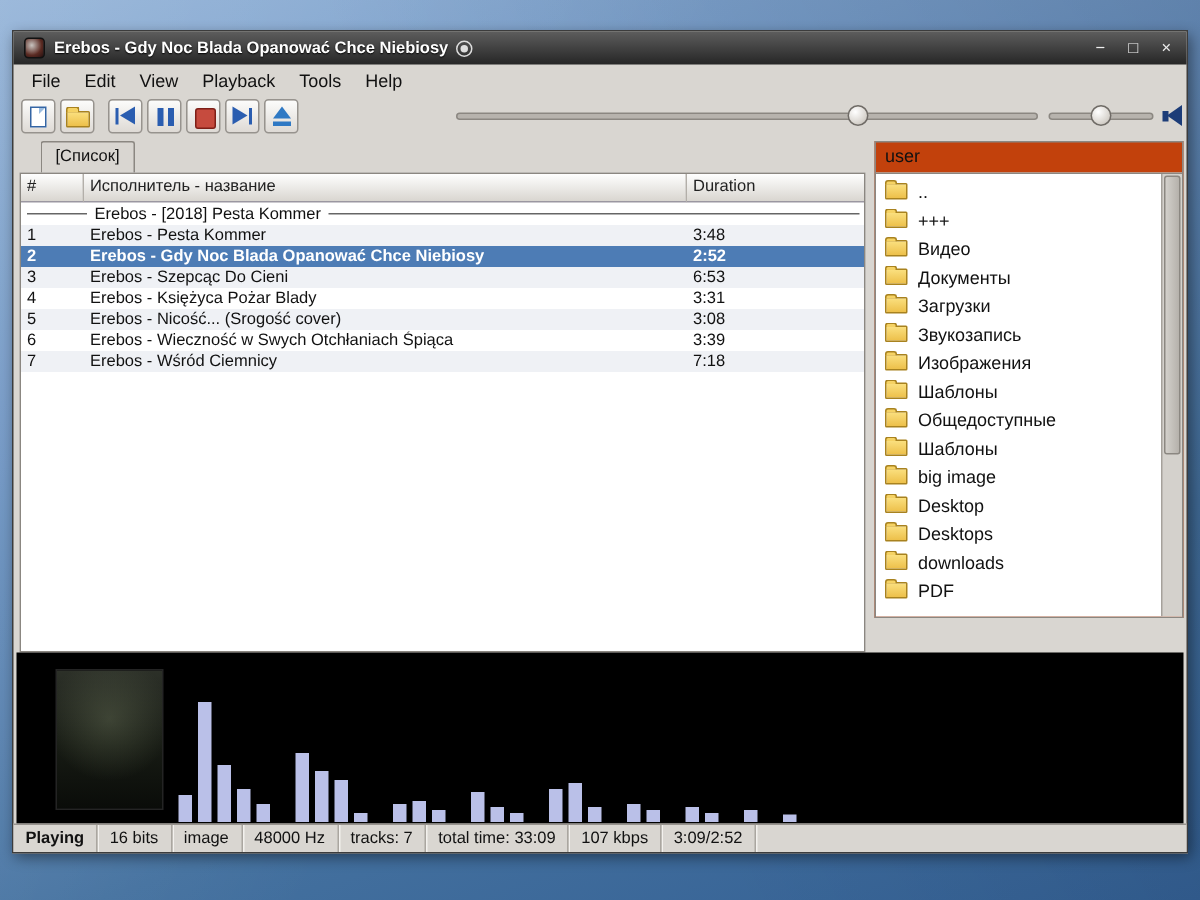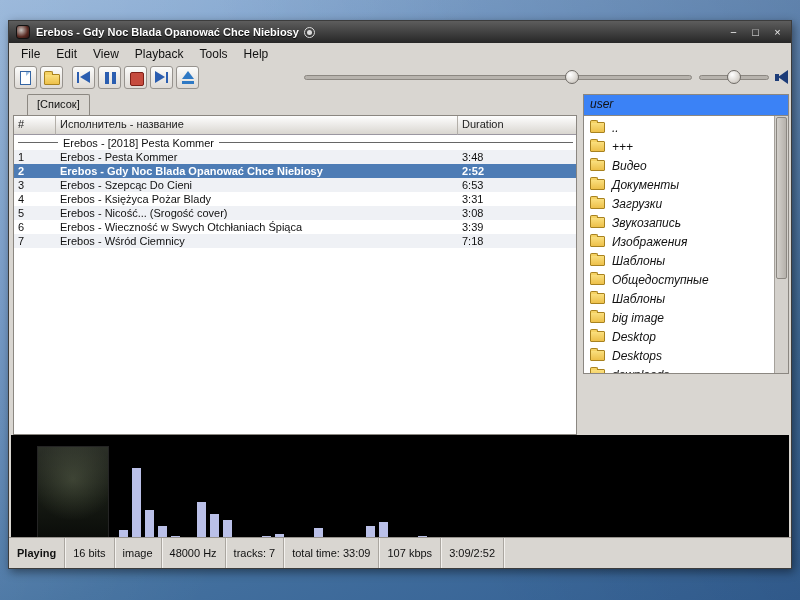--- a/index.html
+++ b/index.html
@@ -114,22 +114,22 @@
 
   .prow { display:flex; height:14px; font-size:11px; align-items:center; color:#111; }
   .prow.alt { background:#eff1f5; }
   .prow.sel { background:var(--sel,#4d7cb5); color:#fff; font-weight:bold; }
   .pc { padding:0 4px; white-space:nowrap; overflow:hidden; }
   .pc.num { width:42px; }
   .pc.title { flex:1; }
   .pc.dur { width:118px; }
 
   
-  .fbrowser { position:absolute; top:73px; left:574px; right:2px; height:280px;
-    display:flex; flex-direction:column; border:1px solid #8b8781; background:#3b82f6;font-style:italic; }
+  .fbrowser { position:absolute; top:73px; left:574px; right:2px; height:318px;
+    display:flex; flex-direction:column; border:1px solid #8b8781; background:#c2410c; }
   .fb-header { height:20px; font-size:12px; padding:2px 6px; color:#111; }
   .fb-body { flex:1; display:flex; border-top:1px solid #8b8781; background:#fff; overflow:hidden; }
   .fb-list { flex:1; padding-top:2px; overflow:hidden; }
   .fb-item { display:flex; align-items:center; height:19px; padding-left:6px; font-size:12px; gap:7px; color:#111; }
   .ficon { width:15px; height:11px; flex:0 0 auto; position:relative;
     background:linear-gradient(#fadf7e,var(--folderc,#edc04a)); border:1px solid #a8821f; border-radius:1px; }
   .ficon::before { content:""; position:absolute; top:-3px; left:-1px; width:6px; height:2px;
     background:#f5d264; border:1px solid #a8821f; border-bottom:none; border-radius:2px 2px 0 0; }
   .flabel { white-space:nowrap; }
   .fb-scroll { width:14px; background:#d4d1cc; border-left:1px solid #a5a19b; position:relative; }
@@ -139,21 +139,21 @@
   
   .vis { position:absolute; left:2px; right:2px; top:414px; height:116px; background:#000; display:flex; }
   .album-art { width:72px; height:94px; margin:11px 0 0 26px; flex:0 0 auto; border:1px solid #242424;
     background:
       radial-gradient(circle at 50% 35%, rgba(120,130,100,.35), rgba(0,0,0,0) 60%),
       linear-gradient(#2c3028 0%, #171b14 55%, #0a0c09 100%); }
   .spectrum { flex:1; display:flex; align-items:flex-end; padding:0 0 3px 10px; gap:4px; }
   .bar { width:9px; background:var(--barc,#bac0e8); }
 
   
-  .statusbar { position:absolute; left:0; right:0; bottom:0; height:31px; background:#d9d6d1;
+  .statusbar { position:absolute; left:0; right:0; bottom:0; height:19px; background:#d9d6d1;
     border-top:1px solid #97938e; display:flex; align-items:stretch; font-size:11px; color:#111; }
   .seg { padding:0 8px; border-right:1px solid #aaa6a0; box-shadow:1px 0 0 #f3f1ee;
     display:flex; align-items:center; white-space:nowrap; }
   .seg.first { font-weight:bold; }
 </style>
 </head>
 <body>
 
 <div class="desktop">
   <div class="window">

